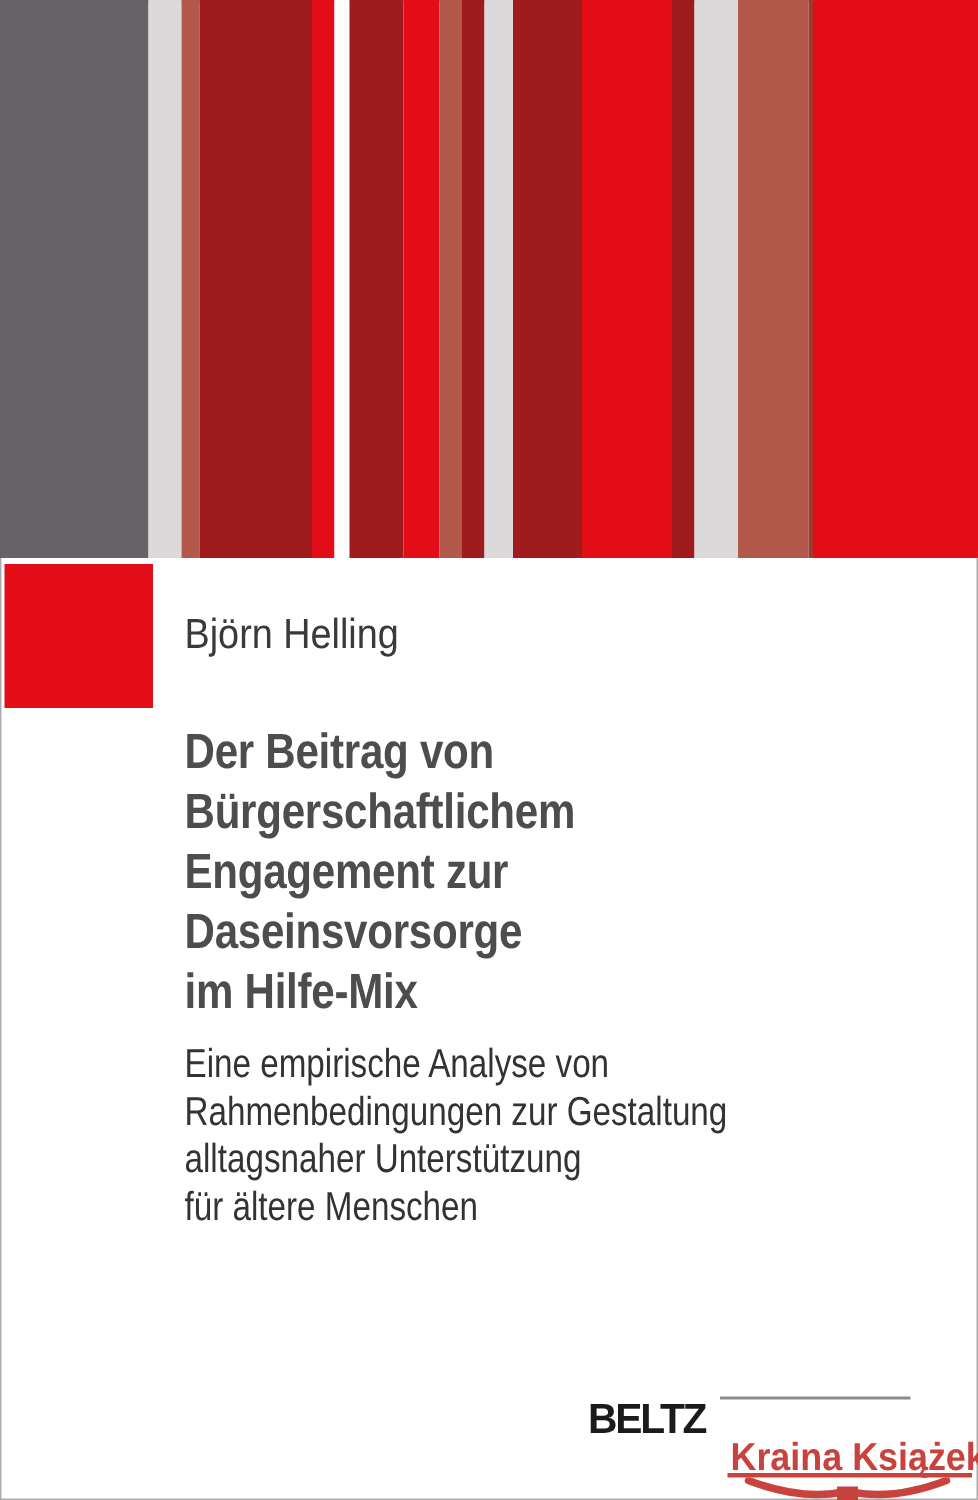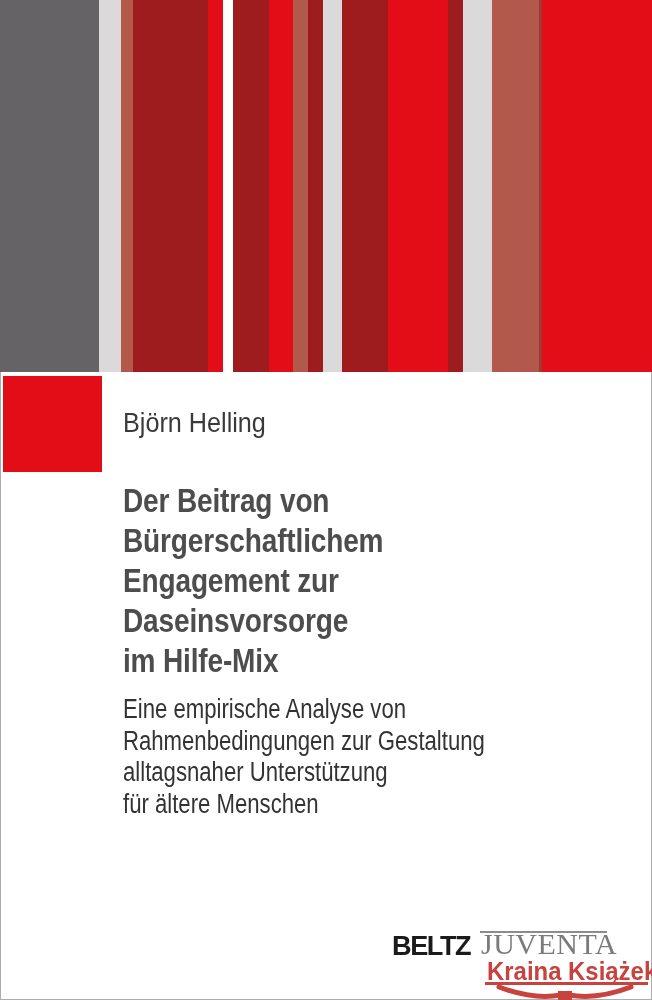--- a/index.html
+++ b/index.html
@@ -82,21 +82,20 @@
 
   <div class="subtitle">
     <div>Eine empirische Analyse von</div>
     <div>Rahmenbedingungen zur Gestaltung</div>
     <div>alltagsnaher Unterstützung</div>
     <div>für ältere Menschen</div>
   </div>
 
   <div class="juventa-rule"></div>
   <div class="beltz">BELTZ</div>
-  <div class="juventa">JUVENTA</div>
 
   <div class="watermark-text">Kraina Książek</div>
   <div class="watermark-underline"></div>
 
   <svg class="book-icon" viewBox="0 0 140 15" xmlns="http://www.w3.org/2000/svg">
     <path d="M4,2 Q38,15 66,10" fill="none" stroke="#c8423e" stroke-width="5" stroke-linecap="round"></path>
     <path d="M136,2 Q102,15 74,10" fill="none" stroke="#c8423e" stroke-width="5" stroke-linecap="round"></path>
     <rect x="63" y="6" width="14" height="9" fill="#c8423e"></rect>
   </svg>
 

